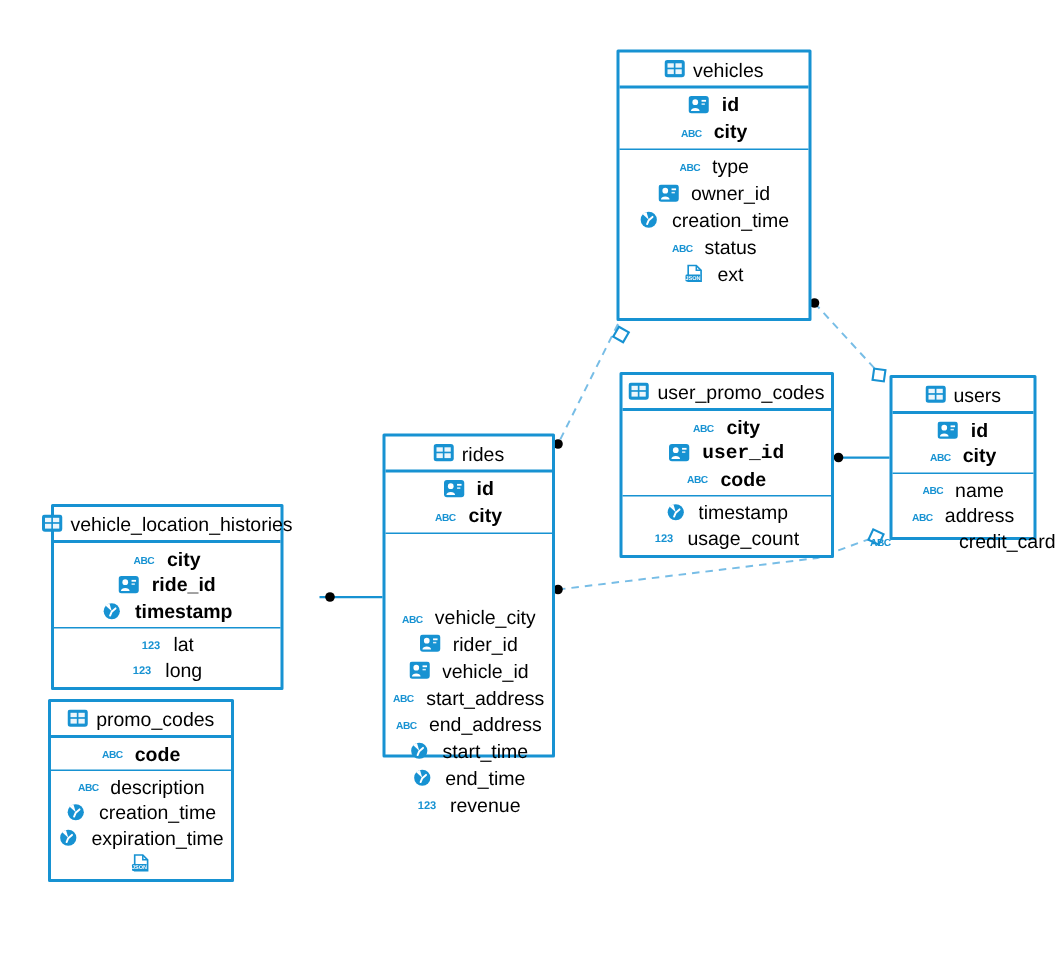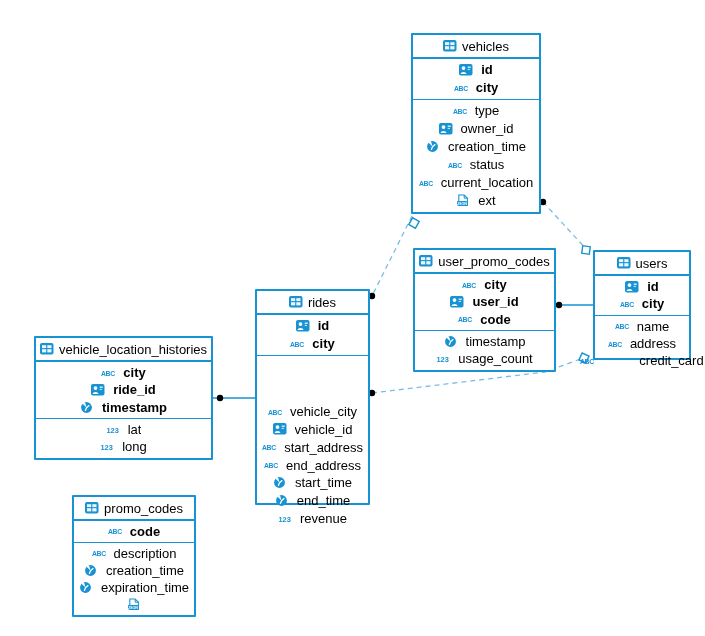--- a/index.html
+++ b/index.html
@@ -116,28 +116,20 @@
         <div class="row" style="height: 17.9375px;">
           <span class="ficon">
             <svg width="17" height="10" viewBox="0 0 17 10">
               <text x="0" y="8" font-size="6.8" font-weight="700" letter-spacing="-0.3" fill="#1792d2" font-family="Liberation Sans, sans-serif">ABC</text>
             </svg>
           </span>
           <span class="lbl">status</span>
         </div>
         <div class="row" style="height: 17.9375px;">
           <span class="ficon">
-            <svg width="17" height="10" viewBox="0 0 17 10">
-              <text x="0" y="8" font-size="6.8" font-weight="700" letter-spacing="-0.3" fill="#1792d2" font-family="Liberation Sans, sans-serif">ABC</text>
-            </svg>
-          </span>
-          <span class="lbl">current_location</span>
-        </div>
-        <div class="row" style="height: 17.9375px;">
-          <span class="ficon">
             <svg width="14" height="13" viewBox="0 0 14 13">
               <path d="M2.8 1 h5.4 l3.2 3.2 v7.3 h-8.6 z" fill="#fff" stroke="#1792d2" stroke-width="1.1"></path>
               <path d="M8.2 1 v3.2 h3.2" fill="none" stroke="#1792d2" stroke-width="1"></path>
               <rect x="1" y="7" width="10" height="4.6" rx="0.8" fill="#1792d2"></rect>
               <text x="6" y="10.6" font-size="3.7" font-weight="700" fill="#fff" text-anchor="middle" font-family="Liberation Sans, sans-serif">JSON</text>
             </svg>
           </span>
           <span class="lbl">ext</span>
         </div>
       </div>
@@ -157,21 +149,21 @@
       </div>
       <div class="sec pk" style="border-color: rgb(23, 146, 210);">
         <div class="row" style="height: 17.3px;">
           <span class="ficon">
             <svg width="17" height="10" viewBox="0 0 17 10">
               <text x="0" y="8" font-size="6.8" font-weight="700" letter-spacing="-0.3" fill="#1792d2" font-family="Liberation Sans, sans-serif">ABC</text>
             </svg>
           </span>
           <span class="lbl">city</span>
         </div>
-        <div class="row" style="height: 17.3px;">
+        <div class="row" style="height: 17.3px; font-family: Liberation Mono, monospace;">
           <span class="ficon">
             <svg width="14" height="12" viewBox="0 0 14 12">
               <rect x="0" y="0" width="13.5" height="11.5" rx="2" fill="#1792d2"></rect>
               <circle cx="4.5" cy="4.1" r="1.9" fill="#fff"></circle>
               <path d="M1.6 10 C1.6 7.3 7.4 7.3 7.4 10 Z" fill="#fff"></path>
               <rect x="8.7" y="2.6" width="3" height="1.2" fill="#fff"></rect>
               <rect x="8.7" y="4.9" width="2.2" height="1" fill="#fff" opacity="0.85"></rect>
             </svg>
           </span>
           <span class="lbl">user_id</span>
@@ -315,20 +307,32 @@
         <div class="row" style="height: 17.85px;">
           <span class="ficon">
             <svg width="14" height="12" viewBox="0 0 14 12">
               <rect x="0" y="0" width="13.5" height="11.5" rx="2" fill="#1792d2"></rect>
               <circle cx="4.5" cy="4.1" r="1.9" fill="#fff"></circle>
               <path d="M1.6 10 C1.6 7.3 7.4 7.3 7.4 10 Z" fill="#fff"></path>
               <rect x="8.7" y="2.6" width="3" height="1.2" fill="#fff"></rect>
               <rect x="8.7" y="4.9" width="2.2" height="1" fill="#fff" opacity="0.85"></rect>
             </svg>
           </span>
+          <span class="lbl">rider_id</span>
+        </div>
+        <div class="row" style="height: 17.85px;">
+          <span class="ficon">
+            <svg width="14" height="12" viewBox="0 0 14 12">
+              <rect x="0" y="0" width="13.5" height="11.5" rx="2" fill="#1792d2"></rect>
+              <circle cx="4.5" cy="4.1" r="1.9" fill="#fff"></circle>
+              <path d="M1.6 10 C1.6 7.3 7.4 7.3 7.4 10 Z" fill="#fff"></path>
+              <rect x="8.7" y="2.6" width="3" height="1.2" fill="#fff"></rect>
+              <rect x="8.7" y="4.9" width="2.2" height="1" fill="#fff" opacity="0.85"></rect>
+            </svg>
+          </span>
           <span class="lbl">vehicle_id</span>
         </div>
         <div class="row" style="height: 17.85px;">
           <span class="ficon">
             <svg width="17" height="10" viewBox="0 0 17 10">
               <text x="0" y="8" font-size="6.8" font-weight="700" letter-spacing="-0.3" fill="#1792d2" font-family="Liberation Sans, sans-serif">ABC</text>
             </svg>
           </span>
           <span class="lbl">start_address</span>
         </div>
@@ -363,21 +367,21 @@
         <div class="row" style="height: 17.85px;">
           <span class="ficon">
             <svg width="15" height="11" viewBox="0 0 15 11">
               <text x="0.5" y="8.6" font-size="7.4" font-weight="700" fill="#1792d2" font-family="Liberation Sans, sans-serif">123</text>
             </svg>
           </span>
           <span class="lbl">revenue</span>
         </div>
       </div>
     </div>
-    <div class="tbl" style="left: 34px; top: 336px; width: 179px; height: 124px; border-color: rgb(23, 146, 210);">
+    <div class="tbl" style="left: 34px; top: 336px; width: 155px; height: 124px; border-color: rgb(23, 146, 210);">
       <div class="tbl-header" style="border-color: rgb(23, 146, 210);">
         <span class="hicon">
           <svg width="14" height="12" viewBox="0 0 14 12">
             <rect x="0" y="0" width="13.5" height="11.5" rx="2" fill="#1792d2"></rect>
             <rect x="2" y="2.2" width="4.2" height="2.9" fill="#fff" opacity="0.92"></rect>
             <rect x="7.3" y="2.2" width="4.2" height="2.9" fill="#fff" opacity="0.92"></rect>
             <rect x="2" y="6.2" width="4.2" height="3.2" fill="#fff" opacity="0.92"></rect>
             <rect x="7.3" y="6.2" width="4.2" height="3.2" fill="#fff" opacity="0.92"></rect>
           </svg>
         </span>
@@ -427,21 +431,21 @@
         <div class="row" style="height: 17.3px;">
           <span class="ficon">
             <svg width="15" height="11" viewBox="0 0 15 11">
               <text x="0.5" y="8.6" font-size="7.4" font-weight="700" fill="#1792d2" font-family="Liberation Sans, sans-serif">123</text>
             </svg>
           </span>
           <span class="lbl">long</span>
         </div>
       </div>
     </div>
-    <div class="tbl" style="left: 32px; top: 495px; width: 124px; height: 122px; border-color: rgb(23, 146, 210); margin-left: 40px;">
+    <div class="tbl" style="left: 32px; top: 466px; width: 124px; height: 122px; border-color: rgb(23, 146, 210);">
       <div class="tbl-header" style="border-color: rgb(23, 146, 210);">
         <span class="hicon">
           <svg width="14" height="12" viewBox="0 0 14 12">
             <rect x="0" y="0" width="13.5" height="11.5" rx="2" fill="#1792d2"></rect>
             <rect x="2" y="2.2" width="4.2" height="2.9" fill="#fff" opacity="0.92"></rect>
             <rect x="7.3" y="2.2" width="4.2" height="2.9" fill="#fff" opacity="0.92"></rect>
             <rect x="2" y="6.2" width="4.2" height="3.2" fill="#fff" opacity="0.92"></rect>
             <rect x="7.3" y="6.2" width="4.2" height="3.2" fill="#fff" opacity="0.92"></rect>
           </svg>
         </span>

